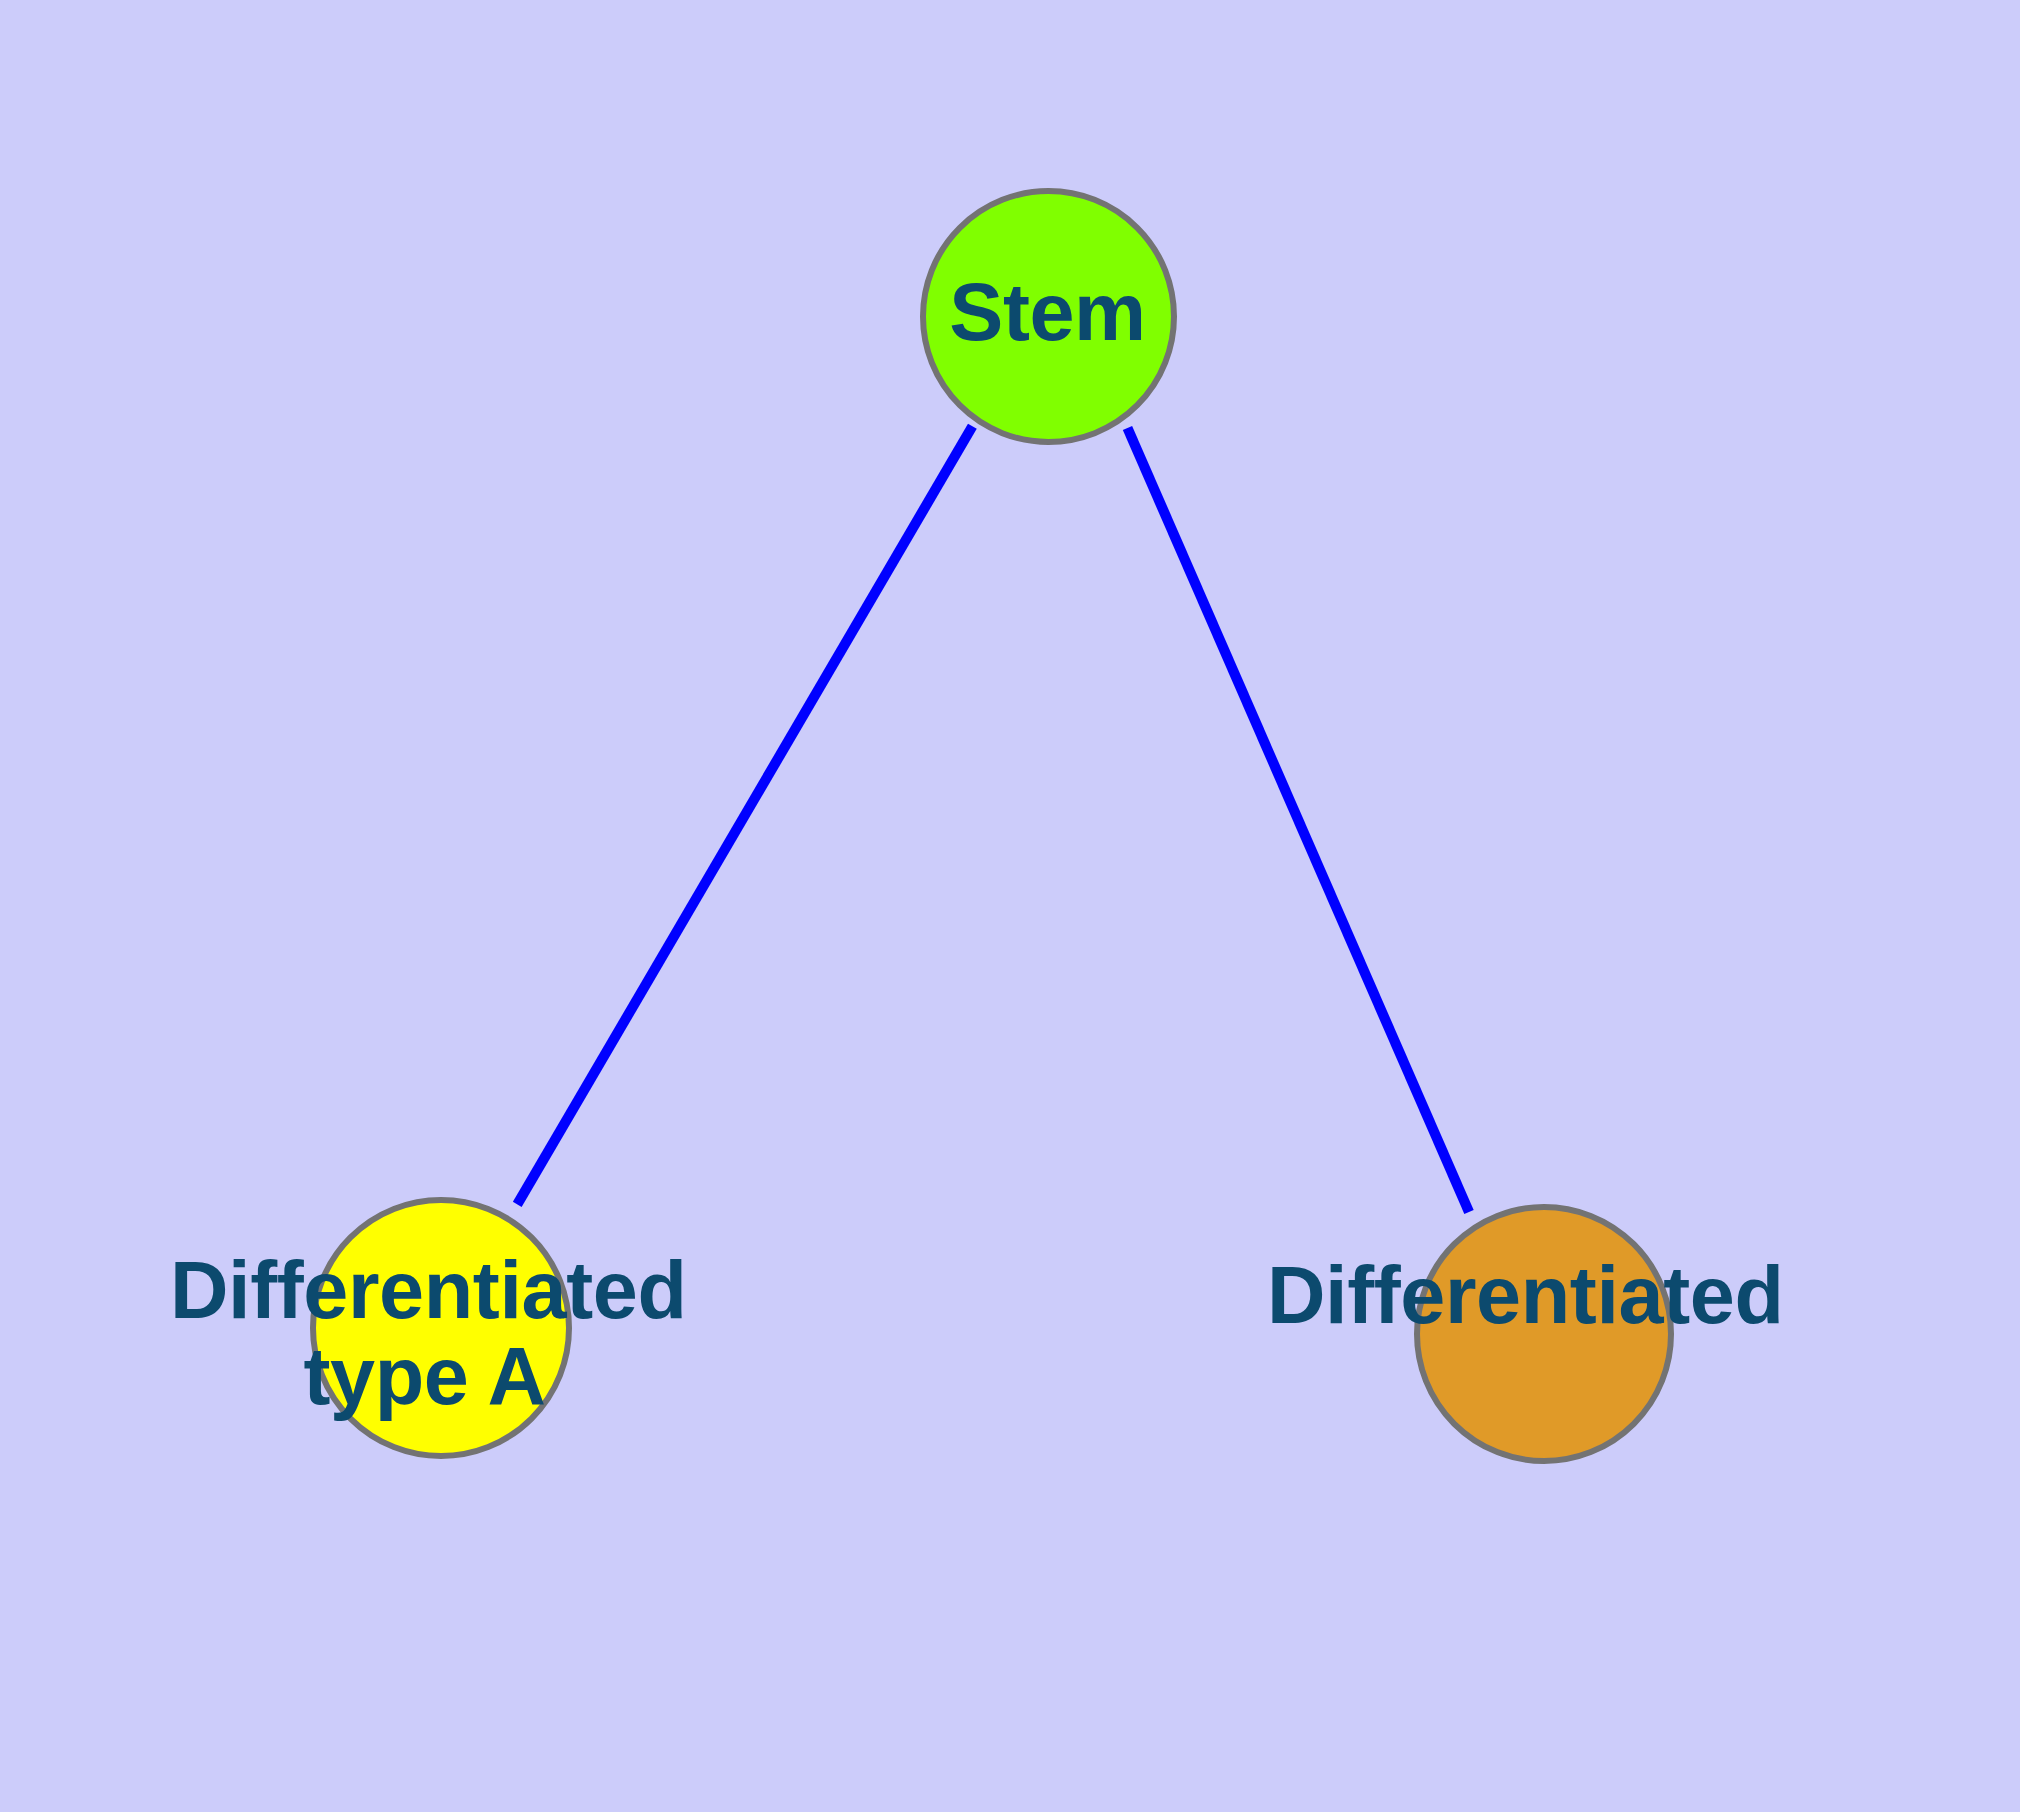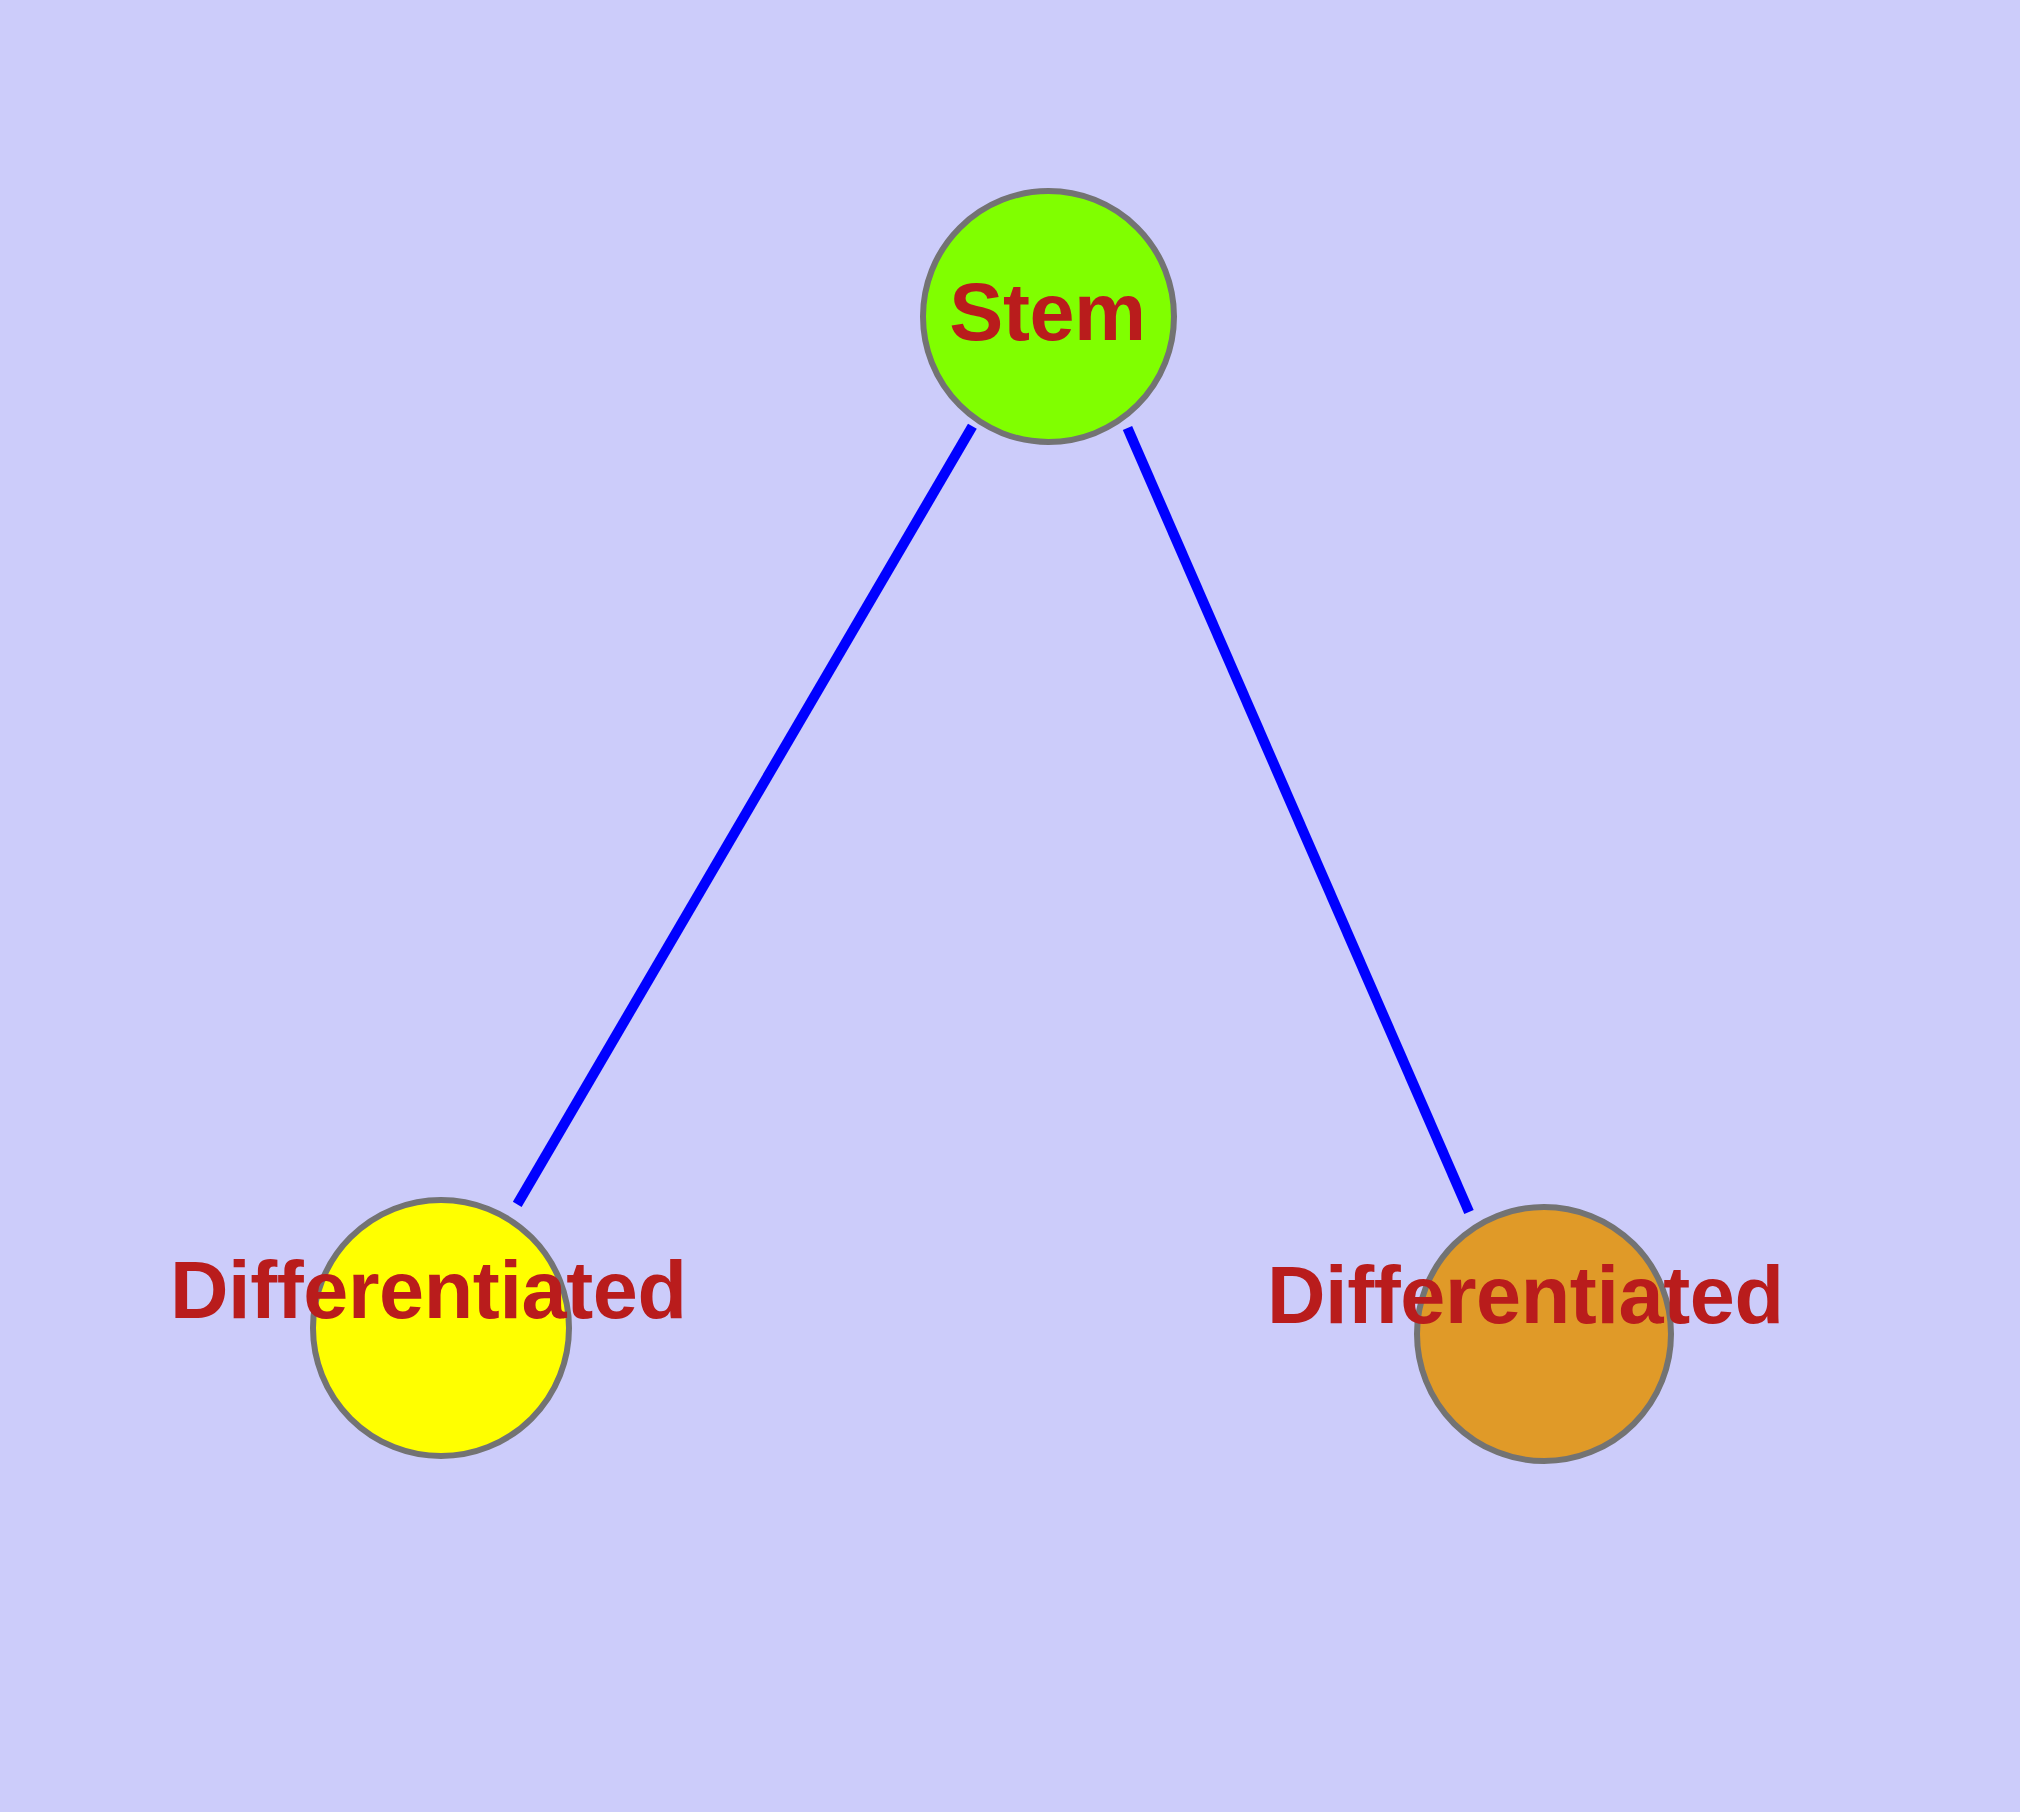--- a/index.html
+++ b/index.html
@@ -32,21 +32,21 @@
   }
   .node {
     position: absolute;
     border-radius: 50%;
     box-sizing: border-box;
   }
   .node-label {
     position: absolute;
     text-align: center;
     font-weight: bold;
-    color: #b91c1c;
+    color: #0c4a6e;
     white-space: pre;
     line-height: 1.06;
     letter-spacing: -0.4px;
     pointer-events: none;
   }
   
   #node-stem {
     left: 920px;
     top: 188px;
     width: 257px;
@@ -100,19 +100,19 @@
 
   <svg id="edge-layer" viewBox="0 0 2384 2138" width="2021" height="1812" xmlns="http://www.w3.org/2000/svg">
     <line x1="1147" y1="503" x2="610" y2="1421" stroke="#0000ff" stroke-width="12" stroke-linecap="butt"></line>
     <line x1="1330" y1="505" x2="1733" y2="1430" stroke="#0000ff" stroke-width="12" stroke-linecap="butt"></line>
   </svg>
 
   <div class="node" id="node-stem"></div>
   <div class="node-label" id="label-stem">Stem</div>
 
   <div class="node" id="node-diff-a"></div>
-  <div class="node-label" id="label-diff-a"><span>Differentiated</span><br></div>
+  <div class="node-label" id="label-diff-a"><span>Differentiated</span><br><span>type A</span></div>
 
   <div class="node" id="node-diff-b"></div>
   <div class="node-label" id="label-diff-b"><span>Differentiated</span><br></div>
 
 </div>
 
 
 </body></html>

